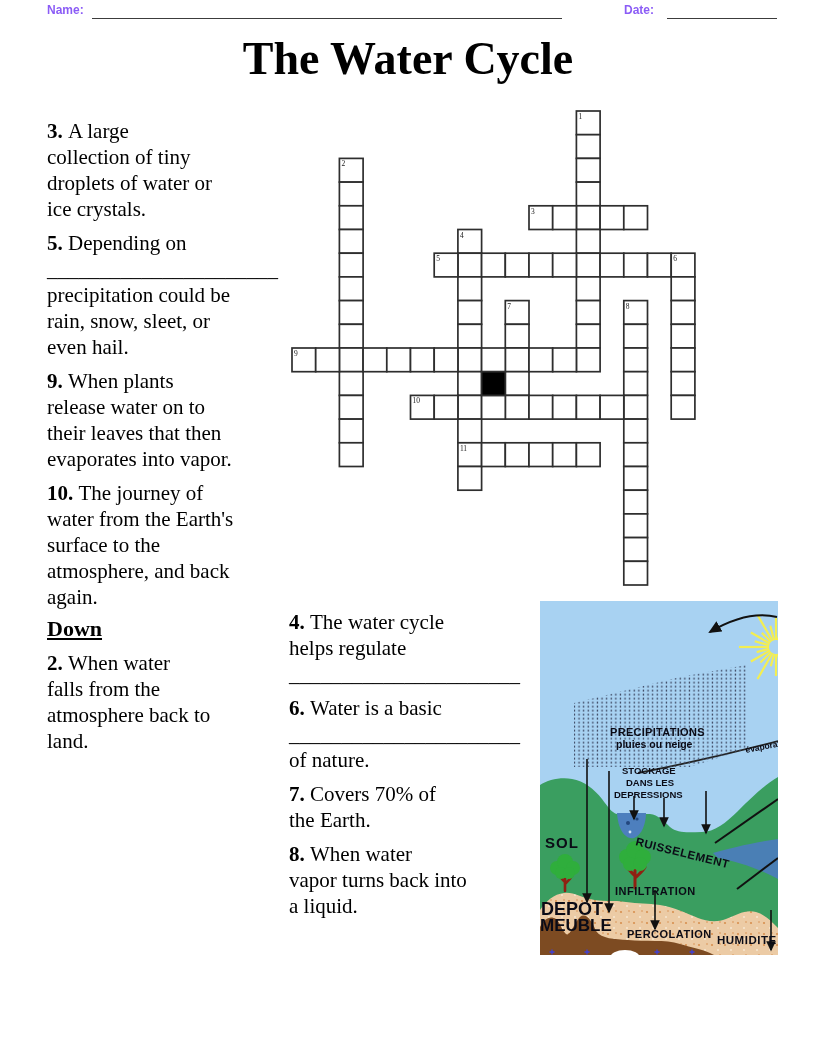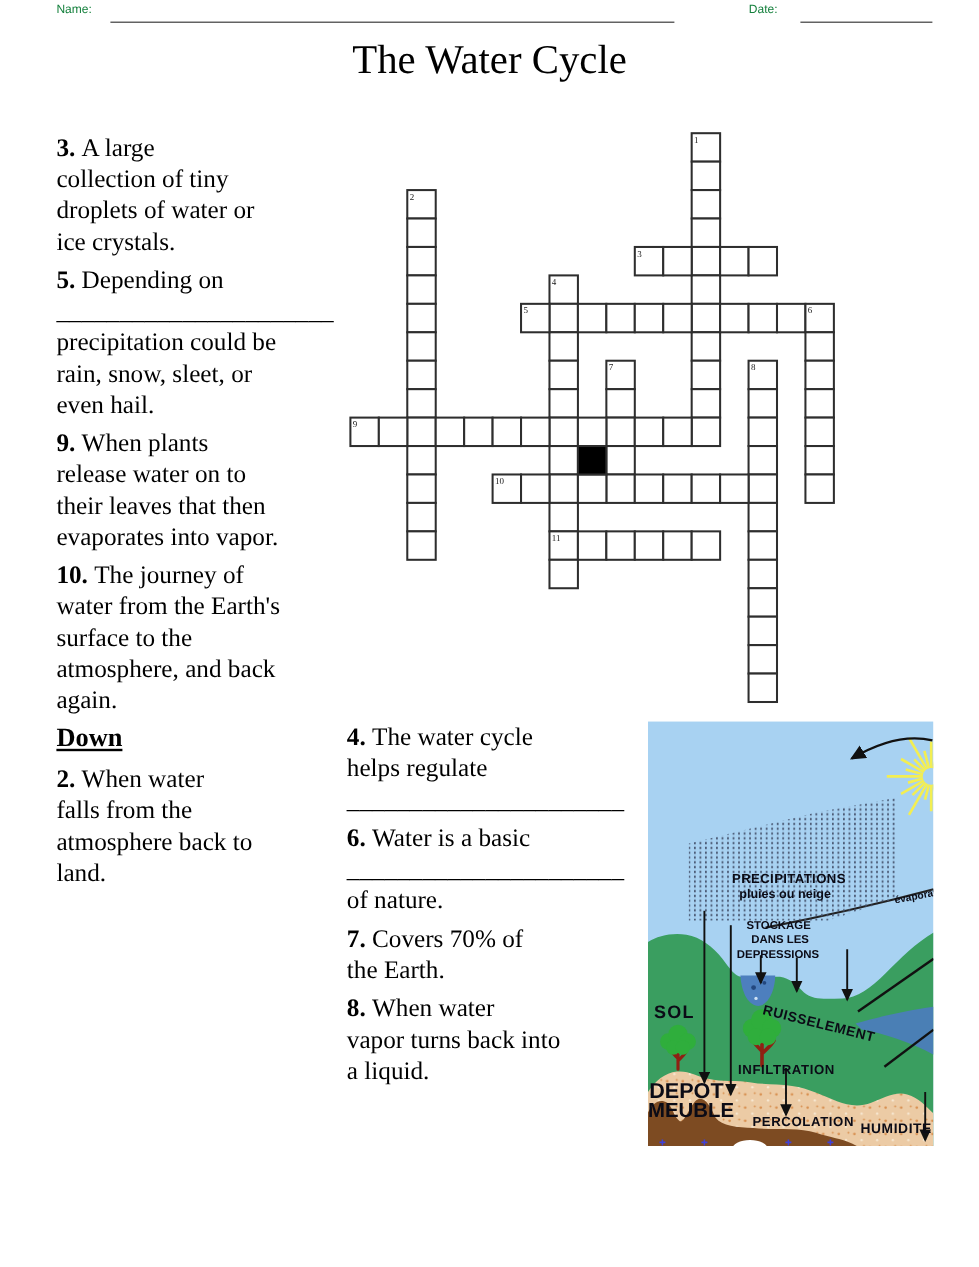--- a/index.html
+++ b/index.html
@@ -1,34 +1,34 @@
 <!DOCTYPE html>
 <html><head>
 <meta charset="utf-8">
 <style>
   html,body{margin:0;padding:0;background:#ffffff;}
   .page{position:relative;width:816px;height:1056px;background:#fff;overflow:hidden;
         font-family:"Liberation Serif",serif;color:#000;}
 
   
   .hdr-label{position:absolute;top:3px;font-family:"Liberation Sans",sans-serif;
-             font-size:10px;font-weight:400;color:#15803d;}
+             font-size:12px;font-weight:700;color:#8b5cf6;}
   .hdr-line{position:absolute;top:2px;height:16px;border-bottom:1.6px solid #3c3c3c;}
 
   
   .title{position:absolute;top:32px;left:0;width:816px;text-align:center;
-         font-size:34px;font-weight:400;font-family:"Liberation Serif",serif;}
+         font-size:46px;font-weight:700;font-family:"Liberation Serif",serif;}
 
   
   .clue-col{position:absolute;font-size:21px;line-height:26px;}
   #col-left{left:47px;top:110px;width:244px;}
   #col-mid{left:289px;top:601px;width:240px;}
   .clues-heading{font-size:22px;font-weight:bold;text-decoration:underline;margin:0 0 8px 0;}
   #down-heading{margin-top:0;}
-  .clue{margin:0 0 6px 0;}
+  .clue{margin:8px 0 6px 0;}
   .clue .t{white-space:pre-line;}
 
   
   #crossword{position:absolute;left:290px;top:109px;}
   #crossword text{font-family:"Liberation Serif",serif;}
 
   
   .illustration{position:absolute;left:531px;top:601px;width:238px;height:354px;overflow:hidden;padding-left:9px;}
   .lbl{font-family:"Liberation Sans",sans-serif;font-weight:bold;fill:#0b0b16;}
 </style>

